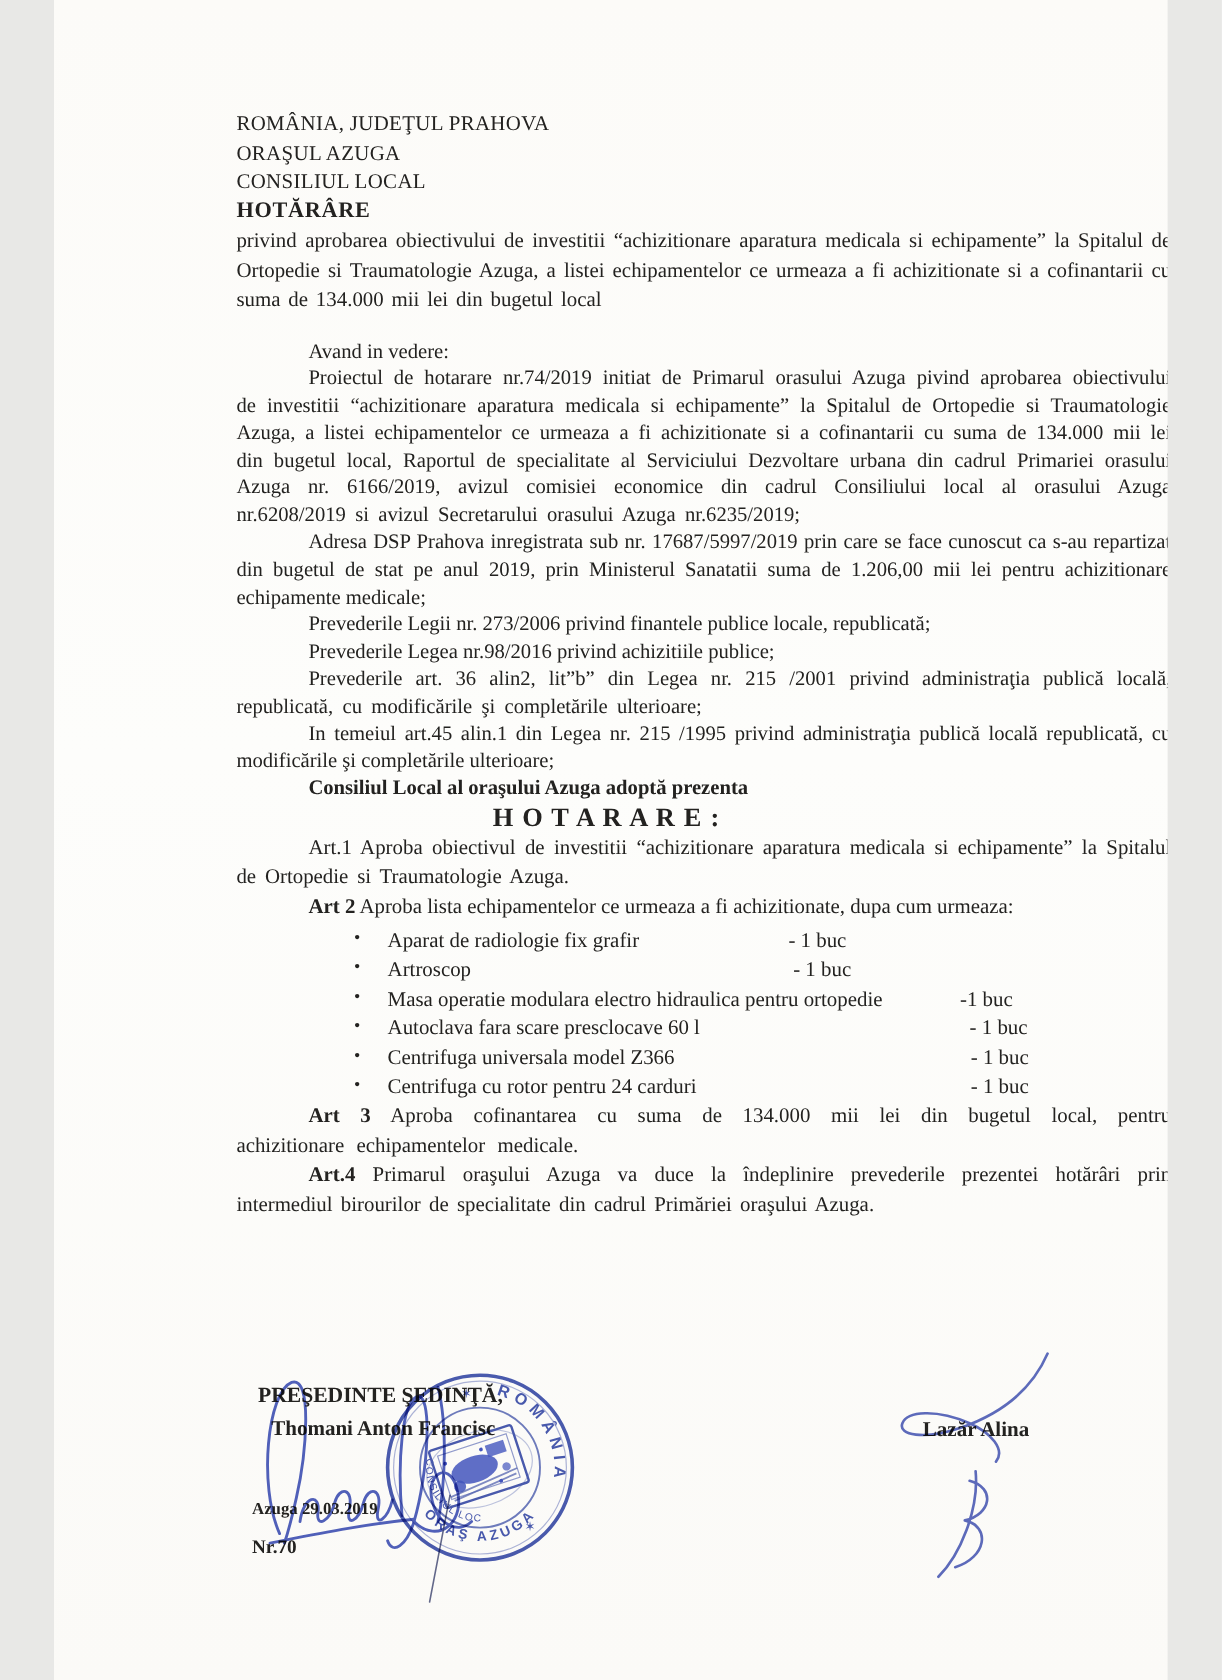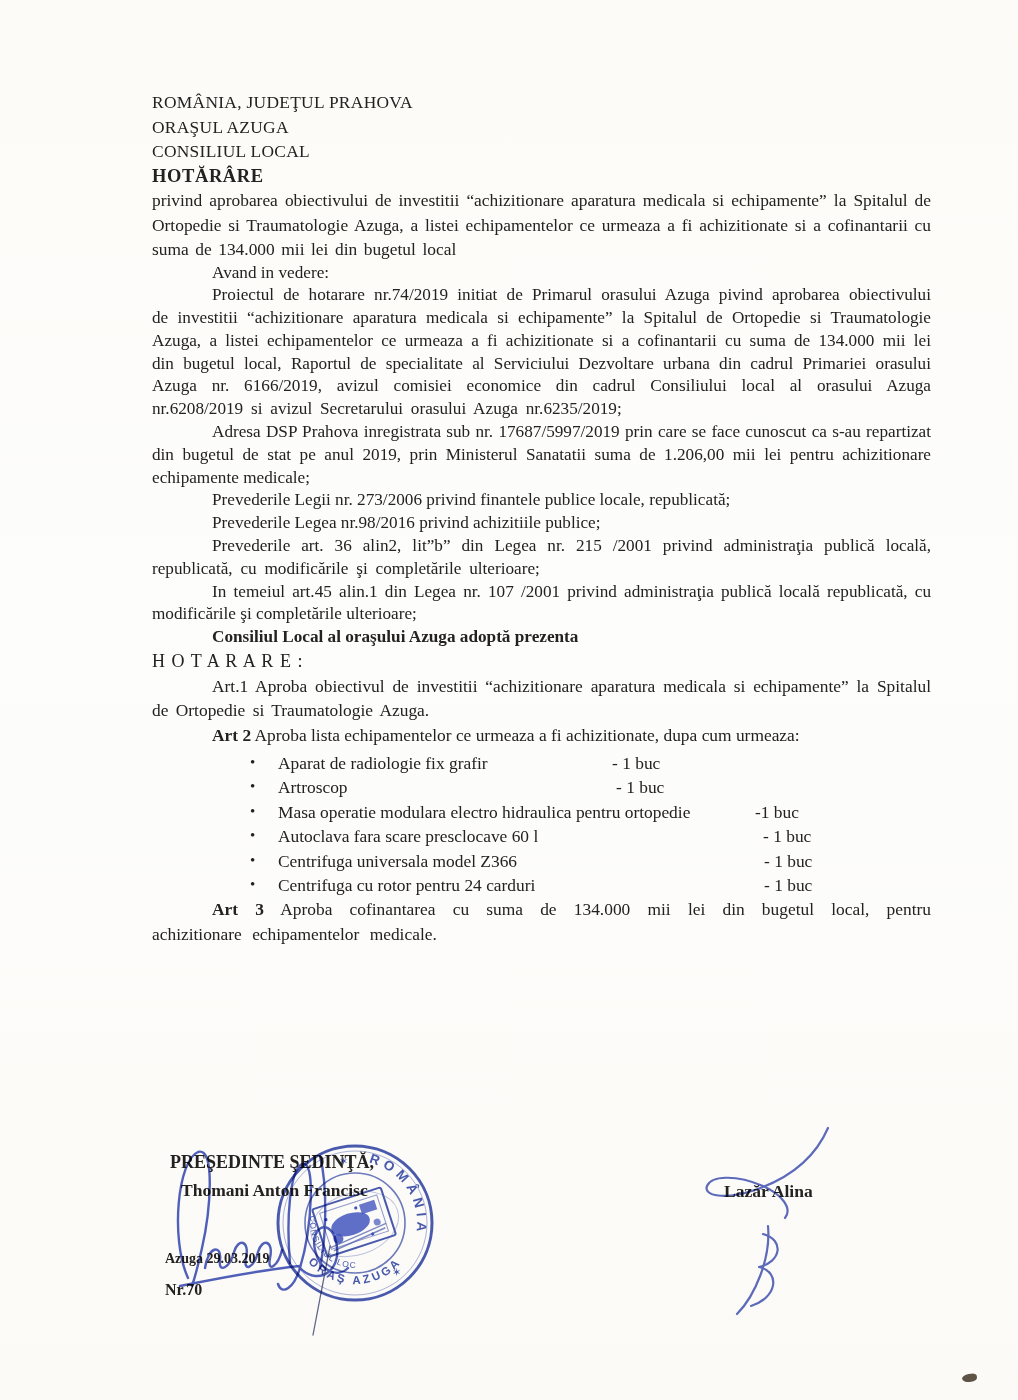--- a/index.html
+++ b/index.html
@@ -1,32 +1,32 @@
 <!DOCTYPE html>
 <html><head>
 <meta charset="utf-8">
 <style>
   html,body{margin:0;padding:0;background:#e8e8e6;}
   .page{
-    position:relative;width:1018px;height:1400px;margin:0 auto;
+    position:relative;width:928px;height:1400px;margin:0 auto;
     background:linear-gradient(180deg,#fcfbf8 0%,#fdfdfb 45%,#fbfaf7 100%);
     font-family:"Liberation Serif", serif;
     color:#232220;overflow:hidden;
   }
   .content{position:absolute;left:152px;top:90px;width:779px;font-size:17.4px;line-height:24.5px;}
   .content p{margin:0;}
   .hdr-line{letter-spacing:.3px;}
   .doc-title{font-weight:bold;font-size:18.5px;text-align:left;padding-right:98px;letter-spacing:.6px;}
   .subject{text-align:justify;word-spacing:2.2px;}
-  .preamble{line-height:22.8px;font-size:17.2px;}
+  .preamble{margin-top:20px;line-height:22.8px;font-size:17.2px;}
   .preamble p{text-indent:60px;text-align:justify;}
   .preamble p.intro{text-align:left;}
   .p-wide{word-spacing:3.5px;}
   .adoption{font-weight:bold;text-indent:44px;margin-top:4px;}
-  .decision-title{font-weight:normal;font-size:18px;text-align:left;padding-right:162px;letter-spacing:1px;margin-top:17px;margin-bottom:28px;}
+  .decision-title{font-weight:bold;font-size:22px;text-align:center;padding-right:162px;letter-spacing:1px;margin-top:17px;margin-bottom:28px;}
   .article{text-align:justify;text-indent:60px;}
   .art-label{font-weight:bold;}
   .art1 .art-label{font-weight:normal;}
   .art1{margin-top:0;word-spacing:3px;}
   .art2-head{margin-top:21px;text-indent:60px;}
   .bullets{margin-top:4px;}
   .bullet-row{position:relative;height:24.4px;padding-left:126px;box-sizing:border-box;}
   .bullet-dot{position:absolute;left:98px;top:-1px;font-size:15px;}
   .bi-qty{position:absolute;top:0;text-align:center;}
   .q0{left:460px;} .q1{left:464px;} .q2{left:603px;} .q3{left:611px;} .q4{left:612px;} .q5{left:612px;}
@@ -59,21 +59,21 @@
 
     <p class="subject">privind aprobarea obiectivului de investitii “achizitionare aparatura medicala si echipamente” la Spitalul de Ortopedie si Traumatologie Azuga, a listei echipamentelor ce urmeaza a fi achizitionate si a cofinantarii cu suma de 134.000 mii lei din bugetul local</p>
 
     <div class="preamble">
       <p class="intro">Avand in vedere:</p>
       <p class="p-wide">Proiectul de hotarare nr.74/2019 initiat de Primarul orasului Azuga pivind aprobarea obiectivului de investitii “achizitionare aparatura medicala si echipamente” la Spitalul de Ortopedie si Traumatologie Azuga, a listei echipamentelor ce urmeaza a fi achizitionate si a cofinantarii cu suma de 134.000 mii lei din bugetul local, Raportul de specialitate al Serviciului Dezvoltare urbana din cadrul Primariei orasului Azuga nr. 6166/2019, avizul comisiei economice din cadrul Consiliului local al orasului Azuga nr.6208/2019 si  avizul Secretarului orasului Azuga nr.6235/2019;</p>
       <p>Adresa DSP Prahova inregistrata sub nr. 17687/5997/2019 prin care se face cunoscut ca s-au repartizat din bugetul de stat pe anul 2019, prin Ministerul Sanatatii suma de 1.206,00 mii lei pentru achizitionare echipamente medicale;</p>
       <p>Prevederile Legii nr. 273/2006 privind finantele publice locale, republicată;</p>
       <p>Prevederile Legea nr.98/2016 privind achizitiile publice;</p>
       <p class="p-wide">Prevederile art. 36 alin2, lit”b” din Legea nr. 215 /2001 privind administraţia publică locală, republicată, cu modificările şi completările ulterioare;</p>
-      <p>In temeiul art.45 alin.1 din Legea nr. 107 /2001 privind administraţia publică locală republicată, cu modificările şi completările ulterioare;</p>
+      <p>In temeiul art.45 alin.1 din Legea nr. 215 /1995 privind administraţia publică locală republicată, cu modificările şi completările ulterioare;</p>
       <p class="adoption">Consiliul Local al oraşului Azuga adoptă prezenta</p>
     </div>
 
     <p class="decision-title">H O T A R A R E :</p>
 
     <p class="article art1"><span class="art-label">Art.1</span> <span>Aproba obiectivul de investitii “achizitionare aparatura medicala si echipamente” la Spitalul de Ortopedie si Traumatologie Azuga.</span></p>
 
     <p class="art2-head"><span class="art-label">Art 2</span> <span>Aproba lista echipamentelor ce urmeaza a fi achizitionate, dupa cum urmeaza:</span></p>
 
     <div class="bullets">
@@ -104,20 +104,21 @@
       </div>
       <div class="bullet-row">
         <span class="bullet-dot">•</span>
         <span>Centrifuga cu rotor pentru 24 carduri</span>
         <span class="bi-qty q5">- 1 buc</span>
       </div>
     </div>
 
     <p class="article art3"><span class="art-label">Art 3</span> <span>Aproba cofinantarea cu suma de 134.000 mii lei din bugetul local, pentru achizitionare echipamentelor medicale.</span></p>
 
+    <p class="article art4"><span class="art-label">Art.4</span> <span>Primarul oraşului Azuga va duce la îndeplinire prevederile prezentei hotărâri prin intermediul birourilor de specialitate din cadrul Primăriei oraşului Azuga.</span></p>
   </div>
 
   <p class="abs sig-president-title">PREŞEDINTE ŞEDINŢĂ,</p>
   <p class="abs sig-president-name">Thomani Anton Francisc</p>
   <p class="abs sig-secretary-name">Lazăr Alina</p>
   <p class="abs footer-date">Azuga 29.03.2019</p>
   <p class="abs footer-nr">Nr.70</p>
 
   <svg class="abs sig-svg" style="left:150px;top:1118px;" width="320" height="222" viewBox="0 0 320 222">
     <g stroke="#3a4cb5" stroke-width="2.4" opacity="0.88">

